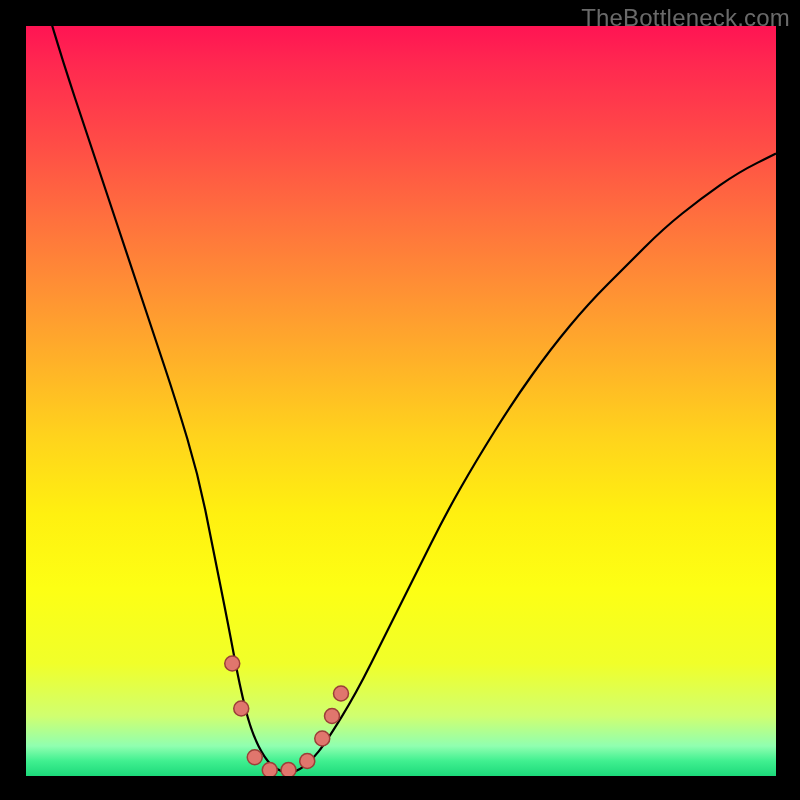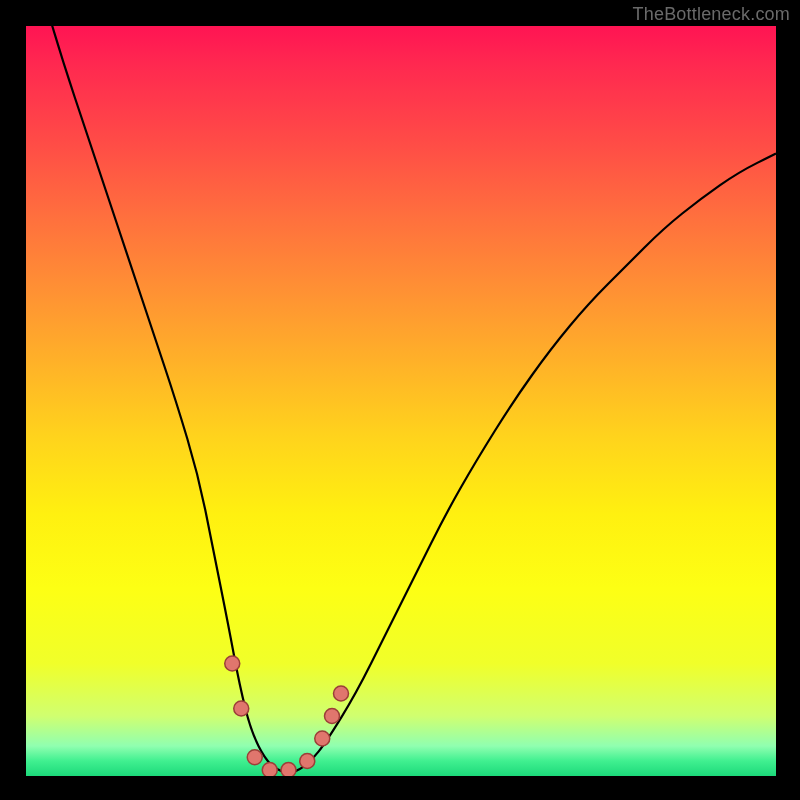--- a/index.html
+++ b/index.html
@@ -32,21 +32,21 @@
       #90ffb0 96%,
       #40f090 98%,
       #1cd97a 100%);
   }
   .watermark {
     position: absolute;
     top: 4px;
     right: 10px;
     color: #6a6a6a;
     font-family: Arial, Helvetica, sans-serif;
-    font-size: 18px;
+    font-size: 24px;
     letter-spacing: 0.2px;
     z-index: 50;
     text-align: right;
   }
   svg.curve {
     position: absolute;
     left: 0;
     top: 0;
     width: 750px;
     height: 750px;

